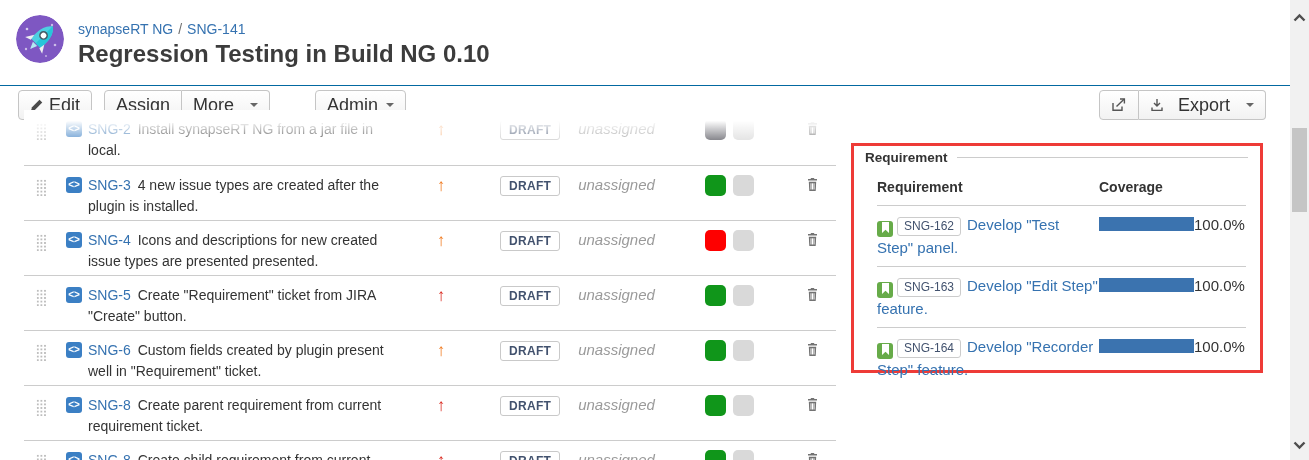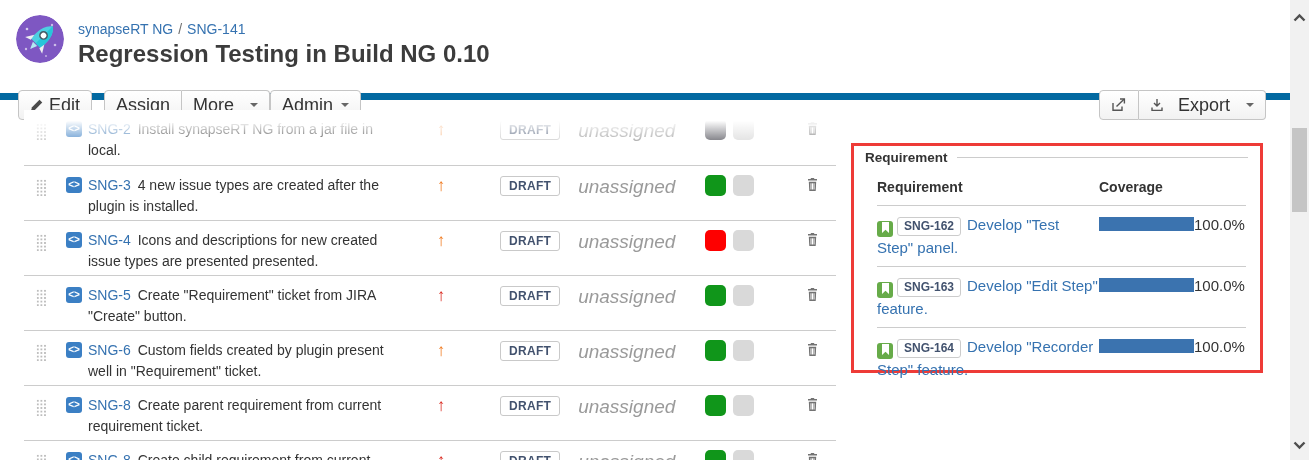--- a/index.html
+++ b/index.html
@@ -1,41 +1,41 @@
 <!DOCTYPE html>
 <html><head>
 <meta charset="utf-8">
 <style>
   * { margin:0; padding:0; box-sizing:border-box; }
   html,body { width:1309px; height:460px; overflow:hidden; background:#fff;
               font-family:"Liberation Sans", sans-serif; color:#333; }
   body { position:relative; }
 
   
-  .header { position:absolute; left:0; top:0; width:1290px; height:100px; background:#fff;
-            border-bottom:7px solid #0369a1; }
+  .header { position:absolute; left:0; top:0; width:1290px; height:86px; background:#fff;
+            border-bottom:1px solid #0369a1; }
   .avatar { position:absolute; left:16px; top:15px; width:48px; height:48px; border-radius:50%; overflow:hidden; }
   .breadcrumb { position:absolute; left:78px; top:21px; font-size:14px; }
   .breadcrumb a { color:#3572b0; text-decoration:none; cursor:pointer; }
   .crumb-sep { color:#707070; margin:0 5px; }
   .page-title { position:absolute; left:78px; top:40px; font-size:24px; color:#3c3c3c; font-weight:700; white-space:nowrap; }
 
   
   .toolbar { position:absolute; left:18px; top:90px; right:43px; height:30px; }
   .tb-left { display:flex; align-items:center; }
   .btn { display:inline-flex; align-items:center; gap:6px; height:30px; padding:0 11px;
          background:linear-gradient(#ffffff,#f2f2f2); border:1px solid #c5c5c5; border-radius:4px;
          font-size:18px; color:#333; cursor:pointer; white-space:nowrap; }
   .btn svg { flex:0 0 auto; }
   .btn-group { display:inline-flex; }
   .btn-group .btn { border-radius:0; border-left-width:0; }
   .btn-group .btn:first-child { border-radius:4px 0 0 4px; border-left-width:1px; }
   .btn-group .btn:last-child { border-radius:0 4px 4px 0;gap:14px; }
   .gap { margin-left:12px; }
-  .gap-lg { }
+  .gap-lg { margin-left:45px; }
   .tb-right { position:absolute; right:0; top:0; }
   .caret { display:inline-block; width:0; height:0; border-left:4px solid transparent;
            border-right:4px solid transparent; border-top:4px solid #666; margin-left:2px; }
 
   
   .issues { position:absolute; left:24px; top:110px; width:812px; z-index:1; }
   .irow { position:relative; display:flex; align-items:flex-start; min-height:55px;
           border-bottom:1px solid #ccc; padding-top:9px; }
   .irow.partial { height:56px; overflow:hidden; }
   .drag { margin-left:12px; margin-top:4px; width:11px; height:17px; flex:0 0 auto; cursor:grab;
@@ -45,21 +45,21 @@
          font-size:14px; line-height:21px; }
   .ticon { position:absolute; left:0; top:2px; width:16px; height:16px; background:#3b7fc4;
            border-radius:3px; color:#fff; font-size:10px; font-weight:bold; line-height:15px;
            text-align:center; letter-spacing:0; }
   .ikey { color:#3572b0; text-decoration:none; cursor:pointer; margin-right:3px; }
   .itext { color:#333; }
   .pri { width:90px; flex:0 0 auto; text-align:center; font-size:17px; font-weight:bold; line-height:20px; margin-top:1px; }
   .lozenge { flex:0 0 auto; margin-left:14px; margin-top:1px; display:inline-block; padding:2px 8px;
              border:1px solid #c9c9c9; border-radius:3px; font-size:12px; font-weight:bold;
              color:#42526e; background:#fff; letter-spacing:.3px; }
-  .assignee { flex:0 0 auto; margin-left:18px; margin-top:1px; width:110px; font-size:19px;
+  .assignee { flex:0 0 auto; margin-left:18px; margin-top:1px; width:110px; font-size:15px;
               font-style:italic; color:#9a9a9a; }
   .sq { flex:0 0 auto; width:21px; height:21px; border-radius:5px; margin-top:0; cursor:pointer; }
   .sq.first { margin-left:17px; }
   .sq.slot { margin-left:7px; }
   .trash { flex:0 0 auto; margin-left:auto; margin-right:17px; margin-top:2px; cursor:pointer; }
   .fade-overlay { position:absolute; left:24px; top:110px; width:812px; height:38px; z-index:2;
                   background:linear-gradient(180deg, #ffffff 0%, #ffffff 28%, rgba(255,255,255,0) 100%);
                   pointer-events:none; }
 
   
@@ -71,21 +71,21 @@
   .req-table { margin:8px 14px 0 23px; }
   .req-head { display:flex; padding:6px 0 10px 0; border-bottom:1px solid #ccc; }
   .rh-req { width:222px; font-size:14px; font-weight:bold; }
   .rh-cov { flex:1; font-size:14px; font-weight:bold; }
   .req-row { display:flex; padding:8px 0 7px 0; border-bottom:1px solid #ccc; min-height:48px; }
   .req-row:last-child { border-bottom:none; }
   .req-cell { width:222px; font-size:15px; line-height:22px; }
   .req-type-icon { display:inline-block; width:16px; height:16px; background:#67ab49; border-radius:3px;
                    vertical-align:-3px; text-align:center; line-height:14px; margin-right:4px; }
   .req-key-badge { display:inline-block; border:1px solid #ccc; border-radius:3px; background:#fff;
-                   padding:0 6px; font-size:12px; font-weight:bold; color:#42526e; line-height:17px;
+                   padding:0 6px; font-size:12px; font-weight:normal; color:#42526e; line-height:17px;
                    margin-right:6px; cursor:pointer; }
   .req-link { color:#3572b0; text-decoration:none; cursor:pointer; }
   .cov-cell { flex:1; display:flex; justify-content:flex-start; align-items:flex-start; padding-top:3px; }
   .bar { width:95px; height:14px; background:#3b73af; }
   .pct { font-size:15px; color:#333; line-height:16px; }
 
   
   .scrollbar { position:absolute; right:0; top:0; width:19px; height:460px; background:#f1f1f1; z-index:10; }
   .sb-btn { position:absolute; left:0; width:19px; height:22px; display:flex; align-items:center;
             justify-content:center; cursor:pointer; }

